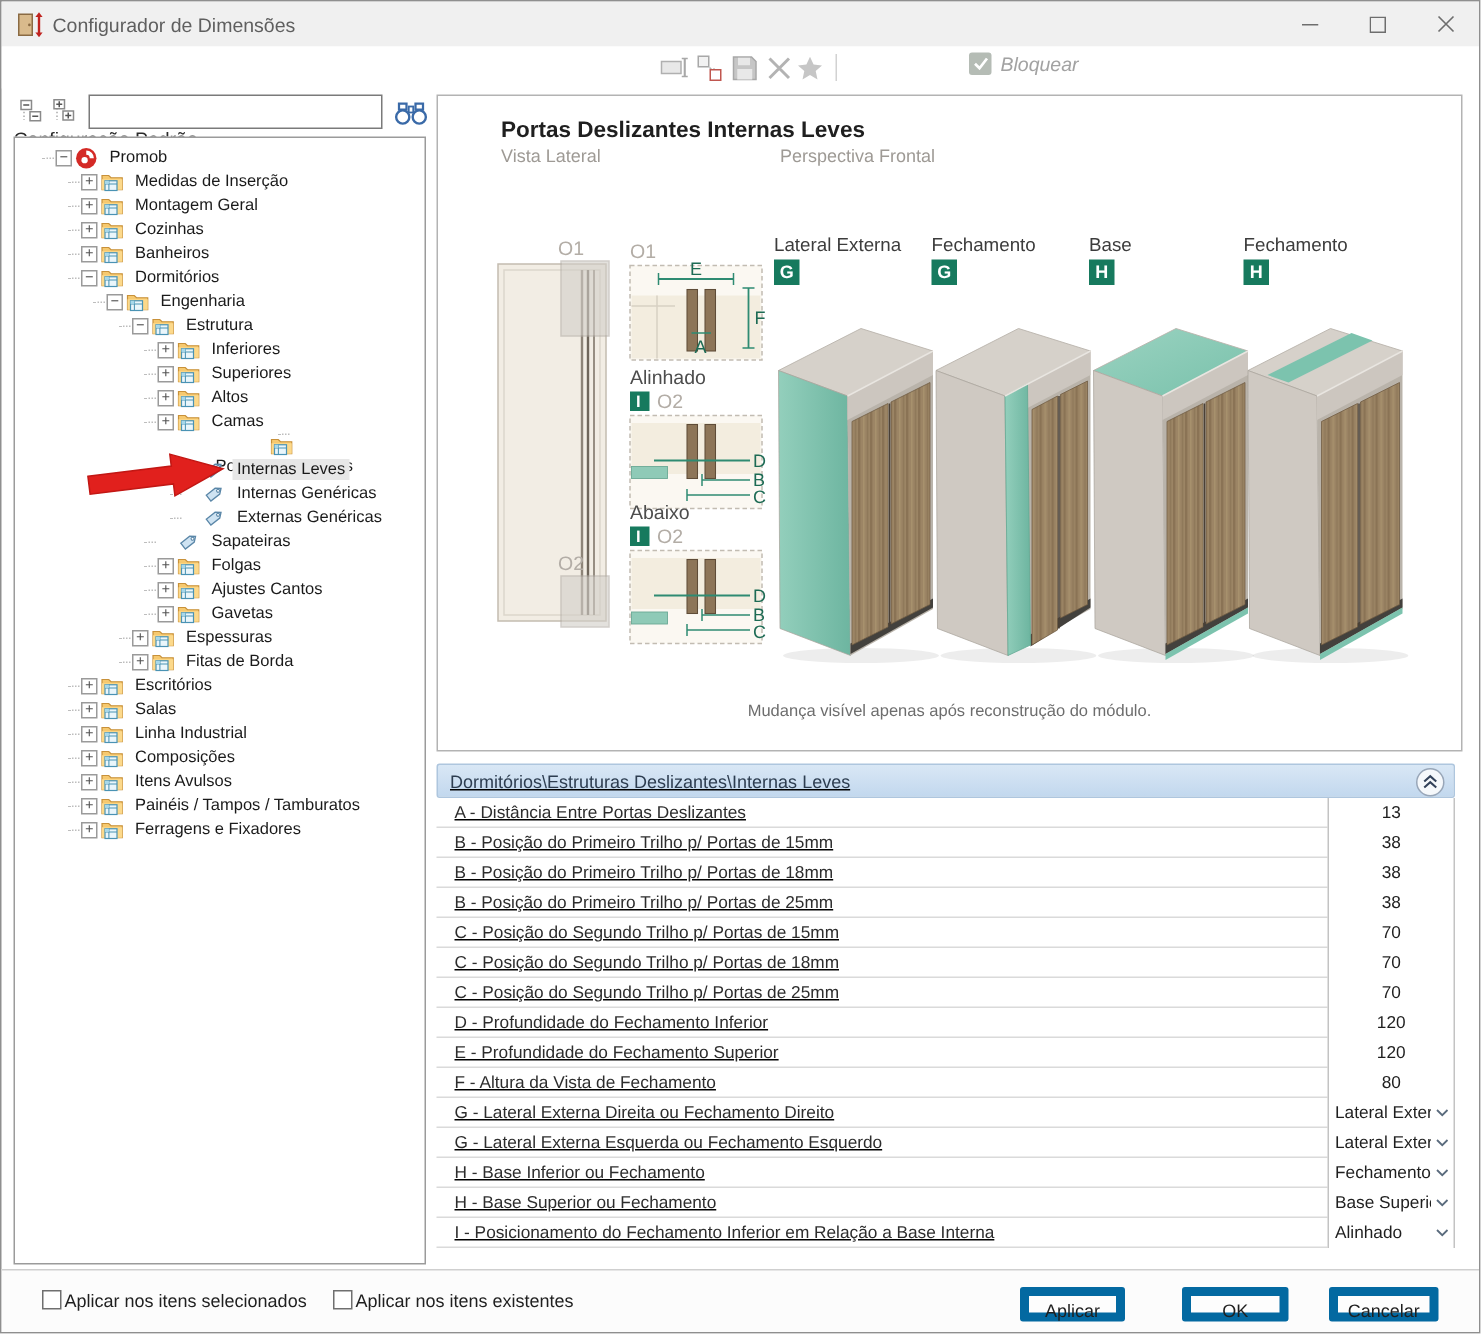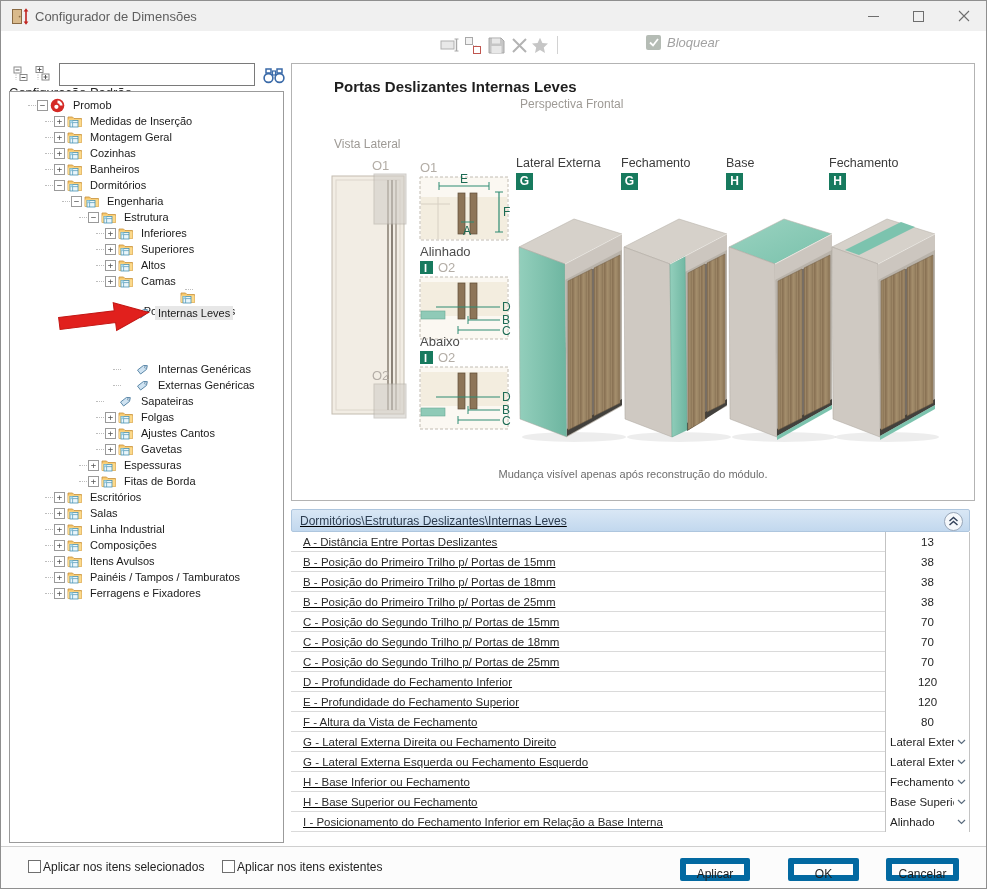--- a/index.html
+++ b/index.html
@@ -35,21 +35,21 @@
   .stub { width:8px; height:1px; border-bottom:1px dotted #bdbdbd; margin-right:1px; flex:none; }
   .expand-box { width:11px; height:11px; border:1px solid #9a9a9a; background:#fff; color:#555; font-size:9px; line-height:9px; text-align:center; flex:none; margin-right:2px; font-family:"DejaVu Sans Mono", monospace; }
   .expand-spacer { width:13px; flex:none; }
   .tree-ico { width:17px; height:14px; flex:none; margin-right:3px; display:flex; align-items:center; }
   .tree-label { font-size:11px; color:#1a1a1a; padding:1px 3px; }
   .tree-label.selected { background:#e7e7e7; }
   .red-arrow { position:absolute; left:56px; top:291px; pointer-events:none; z-index:5; }
   
   .preview { position:absolute; left:290px; top:62px; width:684px; height:438px; border:1px solid #b3b3b3; background:#fff; }
   .pv-title { position:absolute; left:42px; top:14px; font-size:15px; font-weight:bold; color:#1f1f1f; }
-  .pv-sub-left { position:absolute; left:42px; top:33px; font-size:12px; color:#9e9a95;margin-top:40px; }
+  .pv-sub-left { position:absolute; left:42px; top:33px; font-size:12px; color:#9e9a95; }
   .pv-sub-right { position:absolute; left:228px; top:33px; font-size:12px; color:#9e9a95; }
   .diagram { position:absolute; left:10px; top:92px; }
   .cab { position:absolute; top:92px; width:112px; }
   .cab1 { left:224px; } .cab2 { left:329px; } .cab3 { left:434px; } .cab4 { left:537px; }
   .cab-label { font-size:12.5px; color:#3c3c3c; white-space:nowrap; }
   .badge { display:inline-block; margin-top:3px; width:17px; height:17px; background:#177a5e; color:#fff; font-size:12px; font-weight:bold; text-align:center; line-height:17px; }
   .cab-art { margin-top:1px; }
   .pv-footnote { position:absolute; left:0; top:404px; width:100%; text-align:center; font-size:11px; color:#6d6d6d; }
   
   .ptable { position:absolute; left:290px; top:508px; width:679px;text-decoration:underline; }
@@ -402,21 +402,21 @@
         <span class="tree-ico">
           <svg width="16" height="14" viewBox="0 0 16 14">
             <g transform="rotate(-38 8 7)">
               <path d="M3,4.5 L10.5,4.5 L13.5,7 L10.5,9.5 L3,9.5 Z" fill="#cfe3f2" stroke="#5b87a8" stroke-width="0.9"></path>
               <circle cx="11" cy="7" r="1" fill="#ffffff" stroke="#5b87a8" stroke-width="0.7"></circle>
             </g>
           </svg>
         </span>
         <span class="tree-label selected">Internas Leves</span>
       </div>
-      <div class="tree-row" style="padding-left: 103px; margin-top: 40px;">
+      <div class="tree-row" style="padding-left: 103px;">
         <span class="stub"></span>
         <span class="expand-spacer"></span>
         <span class="tree-ico">
           <svg width="16" height="14" viewBox="0 0 16 14">
             <g transform="rotate(-38 8 7)">
               <path d="M3,4.5 L10.5,4.5 L13.5,7 L10.5,9.5 L3,9.5 Z" fill="#cfe3f2" stroke="#5b87a8" stroke-width="0.9"></path>
               <circle cx="11" cy="7" r="1" fill="#ffffff" stroke="#5b87a8" stroke-width="0.7"></circle>
             </g>
           </svg>
         </span>

